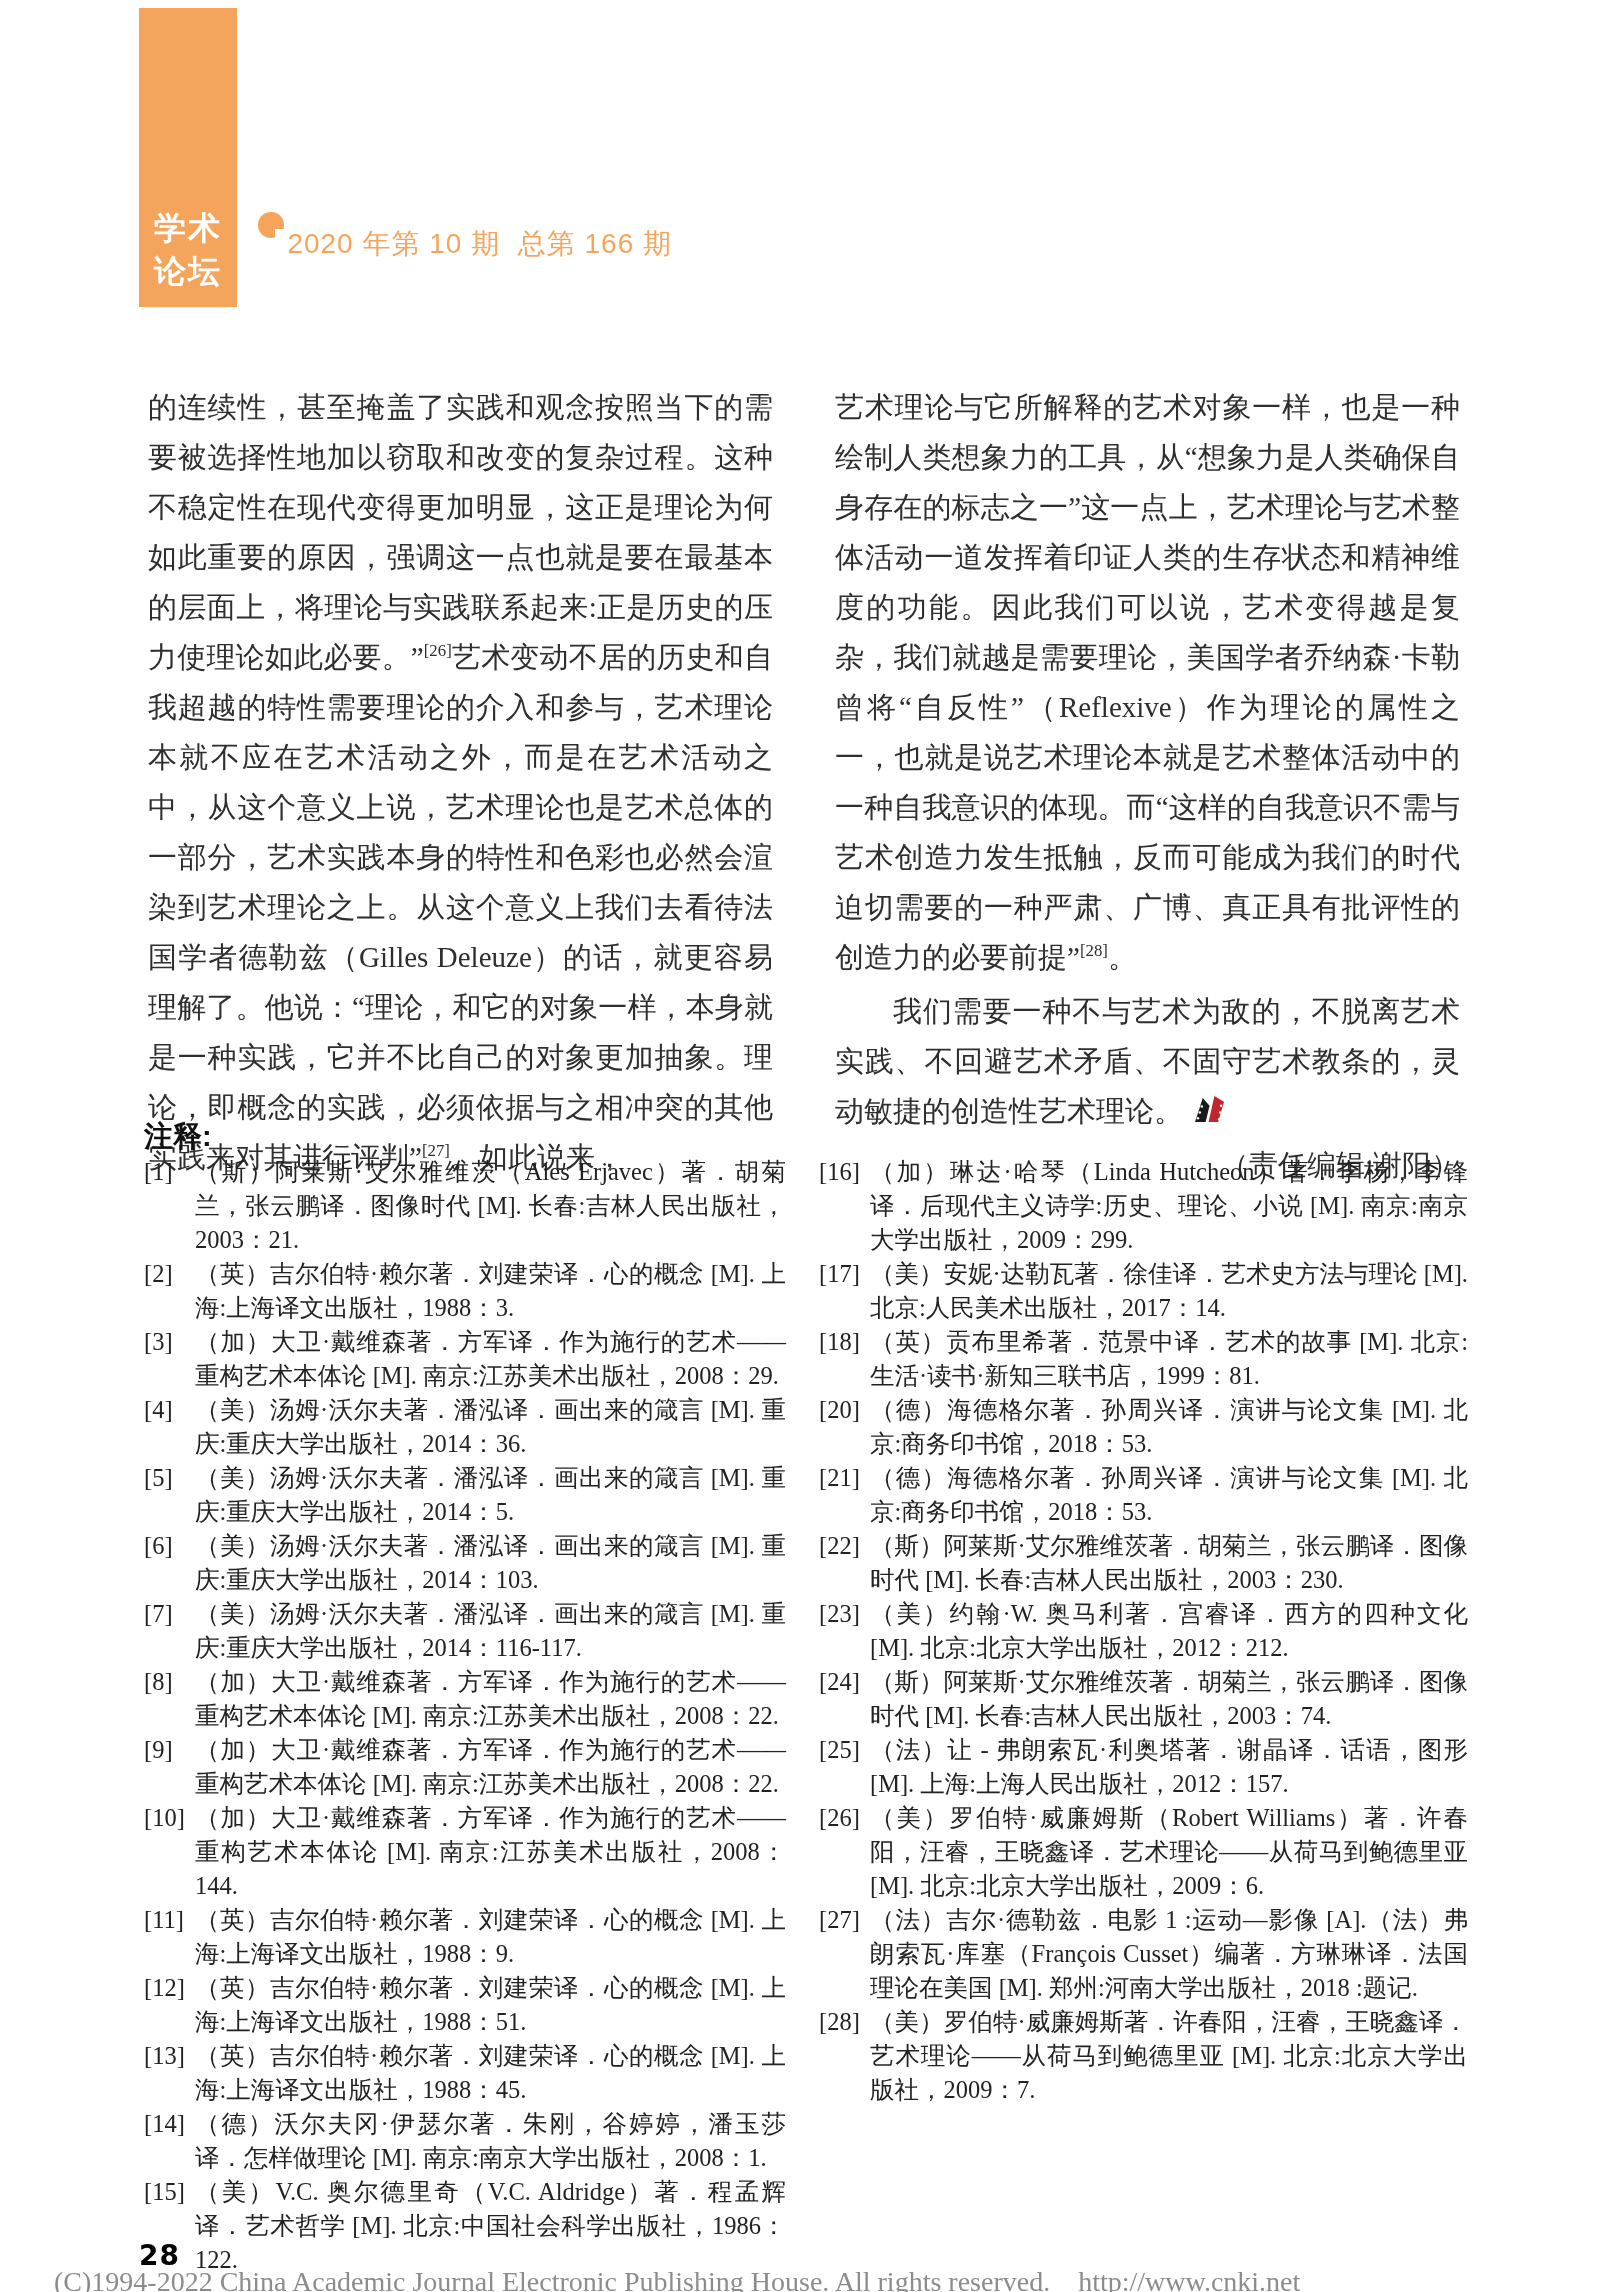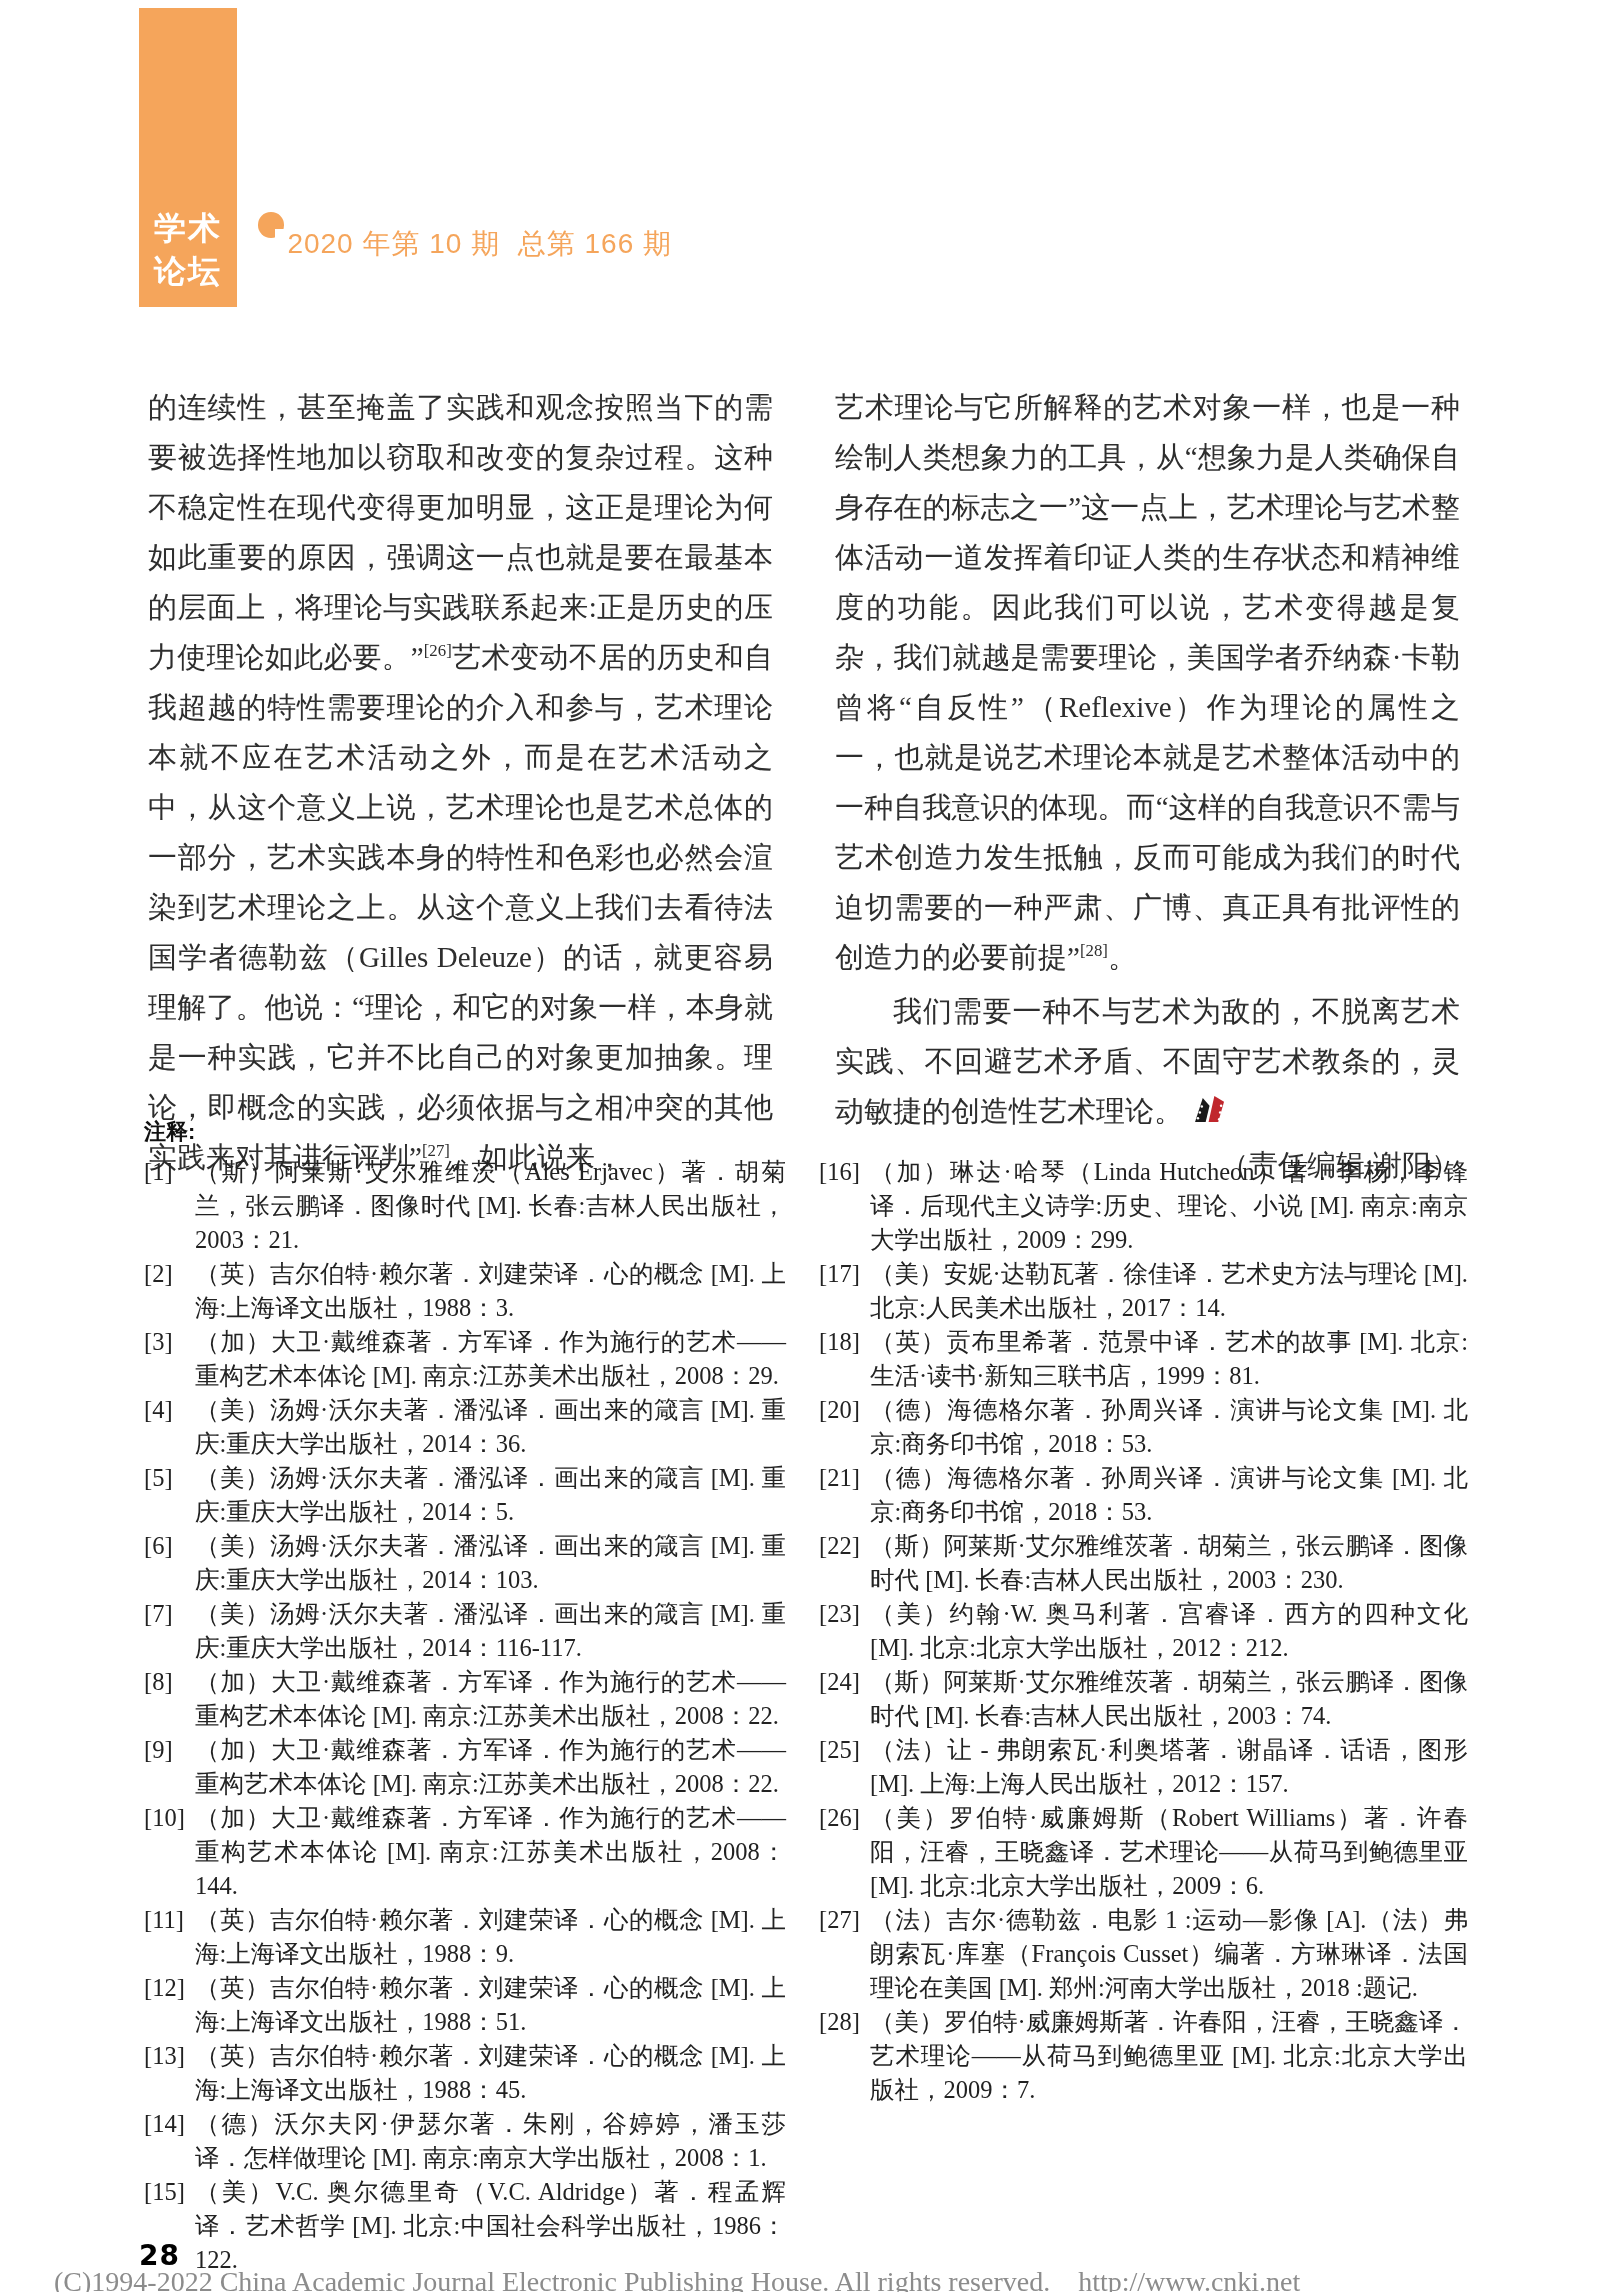--- a/index.html
+++ b/index.html
@@ -33,21 +33,21 @@
   .col p { margin:4px; }
   .col-left { left:144px; }
   .col-right { left:831px; }
   .indent { text-indent:2em; }
   sup.supref { font-size:0.58em; line-height:0; vertical-align:super; letter-spacing:0; }
   .editor { text-align:right; }
   .end-icon { display:inline-block; width:35px; height:29px; vertical-align:-2.9px; margin-left:9.8px; }
   
   .notes-heading {
     position:absolute; left:144px; top:1117px; color:#111111;
-    font-family:"Liberation Sans","DejaVu Sans",sans-serif; font-weight:bold; font-size:22px;text-align:right;
+    font-family:"Liberation Sans","DejaVu Sans",sans-serif; font-weight:bold; font-size:29px;text-align:right;
   }
   .notes-col {
     position:absolute; top:1155px; font-size:24.5px; line-height:34px; color:#222222;
     text-align:justify; text-justify:inter-character;
   }
   .notes-left { left:144px; width:642px; }
   .notes-right { left:819px; width:649px; }
   .ref { display:flex; }
   .ref-num { flex:0 0 51px; }
   .ref-text { flex:1 1 auto; }

